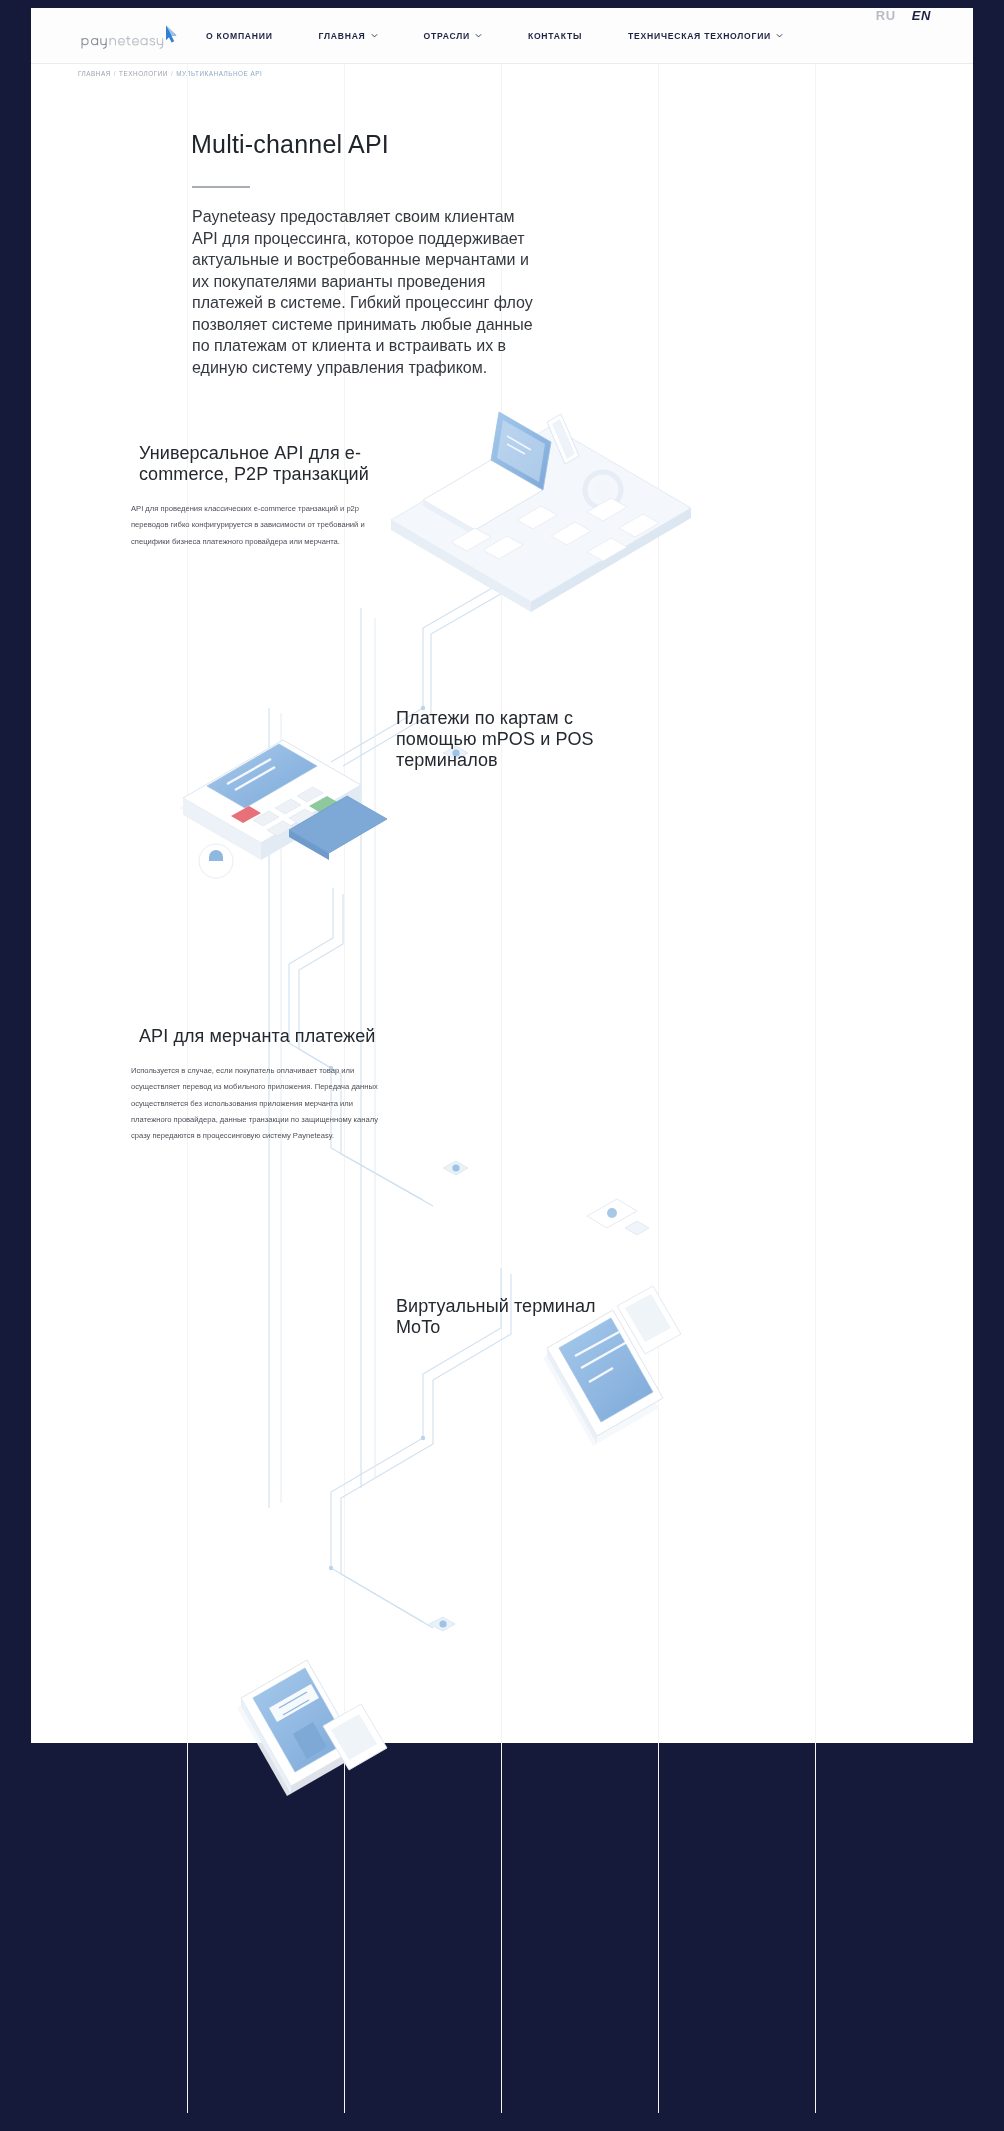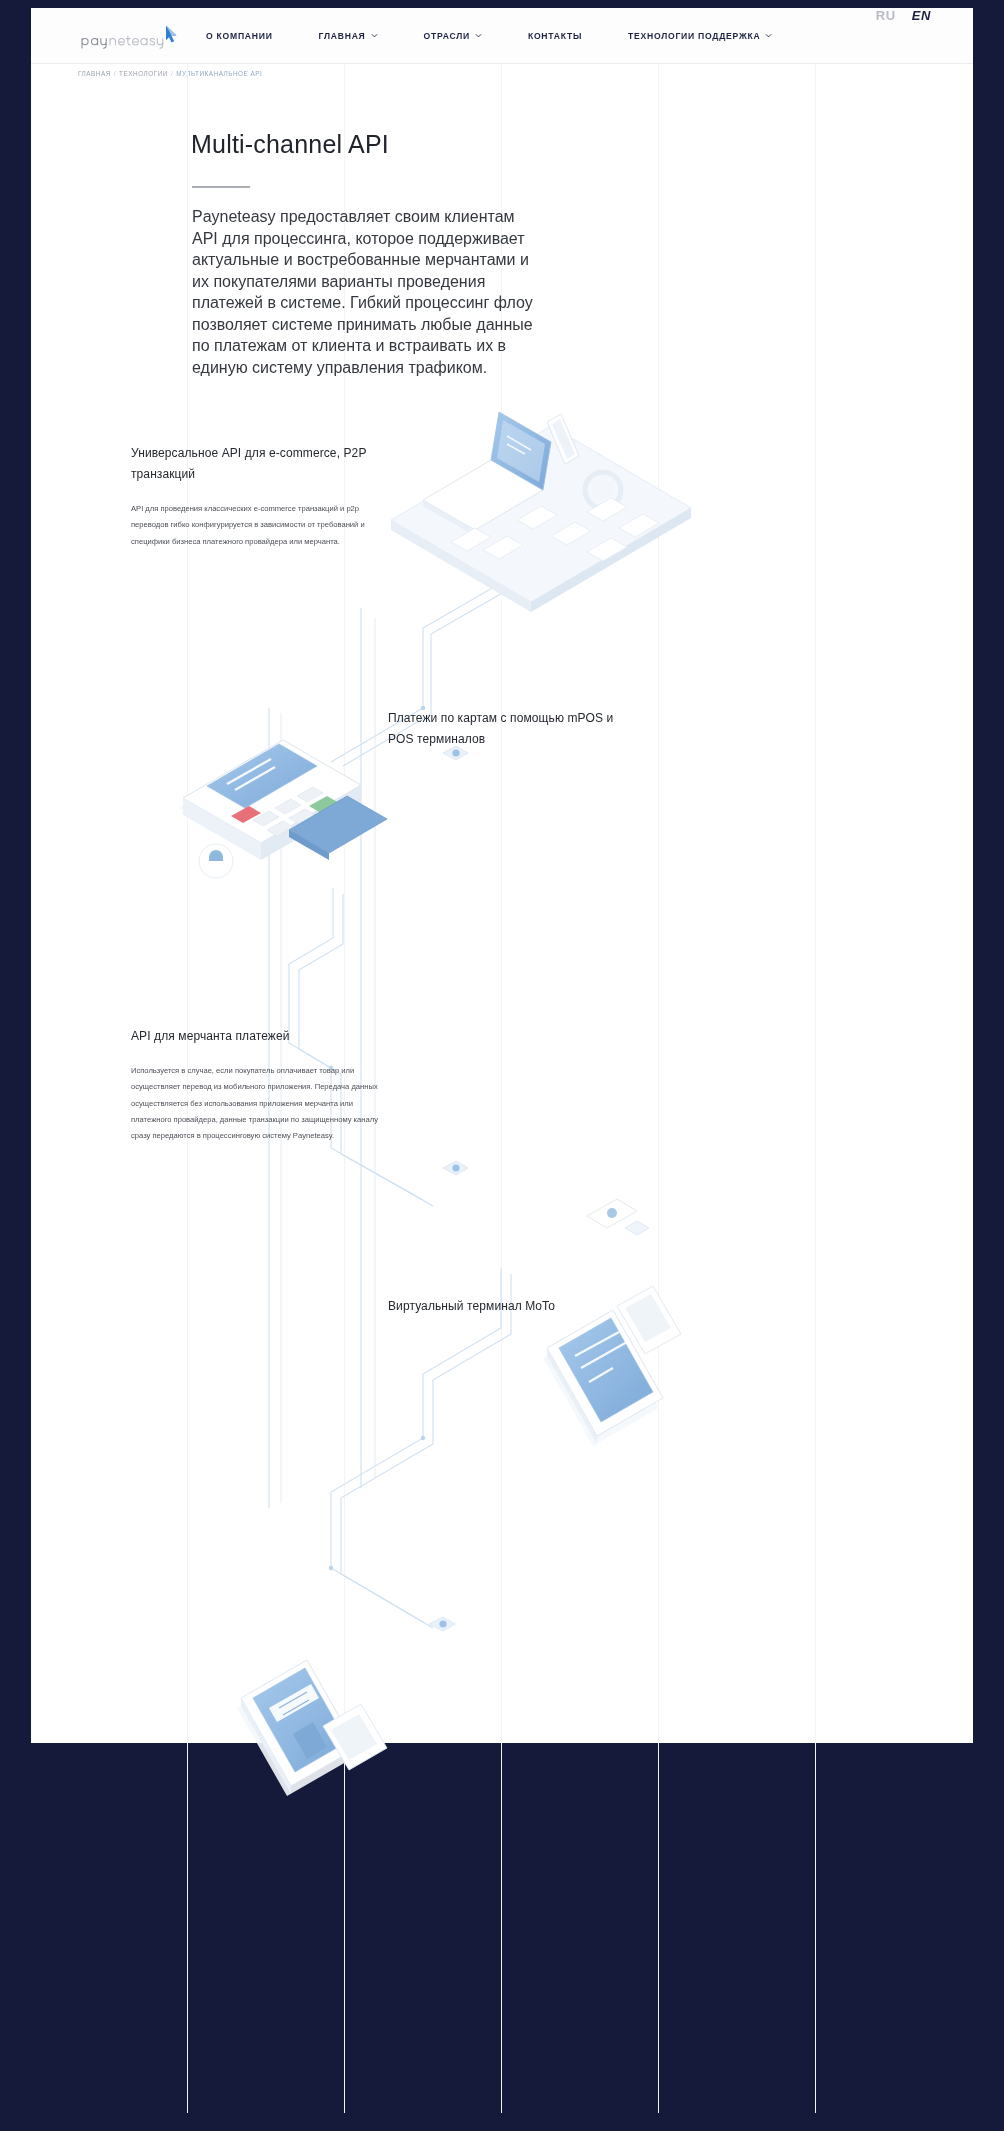--- a/index.html
+++ b/index.html
@@ -134,26 +134,27 @@
     top: 198px;
     width: 350px;
     font-size: 16px;
     line-height: 21.5px;
     color: #34383f;
   }
 
   
   .block { position: absolute; }
   .block h2 {
-    font-size: 12px;
+    font-size: 18px;
     font-weight: 400;
     color: #24282f;
     line-height: 21px;
     margin-bottom: 16px;
     letter-spacing: 0.1px;
+    margin-left: 8px;
   }
   .block p {
     font-size: 7.6px;
     line-height: 16.3px;
     color: #4b4f57;
   }
   .block-1 { left: 100px; top: 435px; width: 250px; }
   .block-2 { left: 357px; top: 700px; width: 240px; }
   .block-3 { left: 100px; top: 1018px; width: 250px; }
   .block-4 { left: 357px; top: 1288px; width: 232px; }
@@ -218,21 +219,21 @@
           <span class="caret">
             <svg width="7" height="7" viewBox="0 0 8 8">
                 <path d="M1 2.6 L4 5.6 L7 2.6" fill="none" stroke="#1e2344" stroke-width="1"></path>
               </svg>
           </span>
         </div>
         <div class="nav-item">
           <span>КОНТАКТЫ</span>
         </div>
         <div class="nav-item">
-          <span>ТЕХНОЛОГИИ ПОДДЕРЖКА</span>
+          <span>ТЕХНИЧЕСКАЯ ТЕХНОЛОГИИ</span>
           <span class="caret">
             <svg width="7" height="7" viewBox="0 0 8 8">
                 <path d="M1 2.6 L4 5.6 L7 2.6" fill="none" stroke="#1e2344" stroke-width="1"></path>
               </svg>
           </span>
         </div>
       </div>
 
       <div class="lang">
         <span class="l-off">RU</span>

